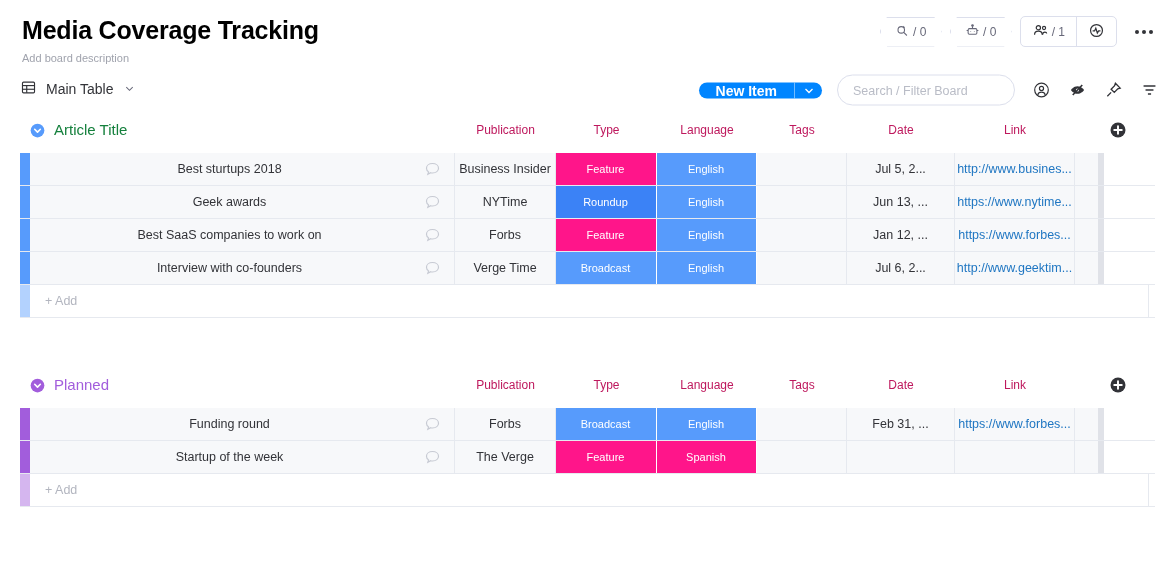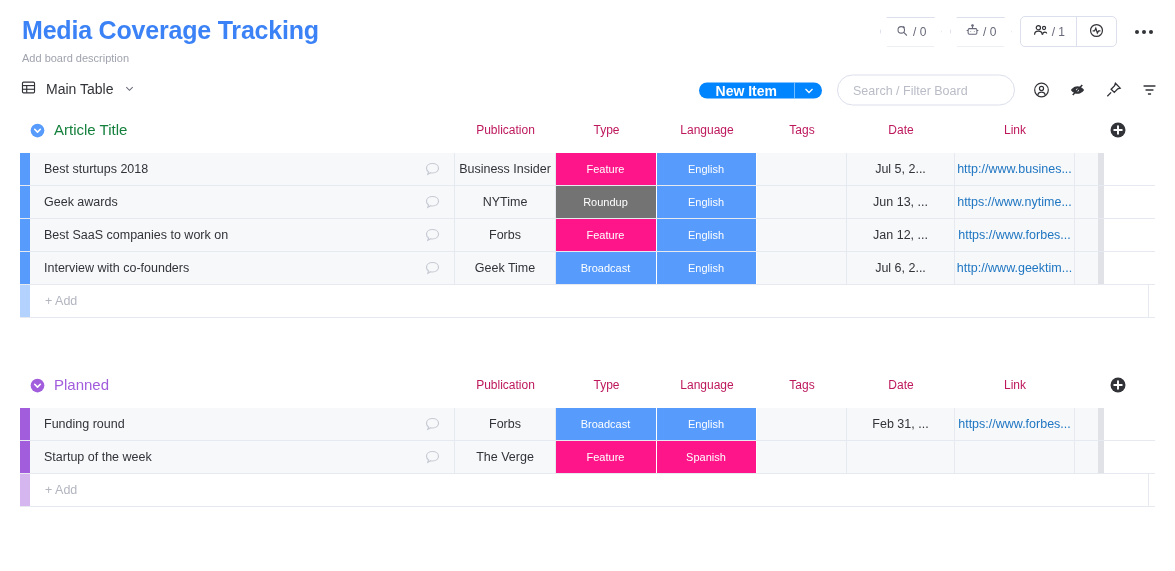--- a/index.html
+++ b/index.html
@@ -8,21 +8,21 @@
     background: #ffffff;
     font-family: "Liberation Sans", sans-serif;
     color: #323338;
     overflow: hidden;
   }
 
   
   .board-header { position: relative; padding: 14px 14px 0 22px; }
   .board-title {
     font-size: 25px; font-weight: 700; letter-spacing: -0.2px;
-    color: #3b82f6; line-height: 32px;
+    color: #000000; line-height: 32px;
   }
   .board-desc {
     font-size: 11px; color: #a0a3ad; margin-top: 5px; line-height: 14px;
   }
 
   .header-actions {
     position: absolute; top: 16px; right: 16px;
     display: flex; align-items: center; gap: 8px;
   }
   .hex-badge {
@@ -127,21 +127,21 @@
   }
   .row-acc { width: 10px; flex: 0 0 10px; }
   .cell {
     display: flex; align-items: center; justify-content: center;
     font-size: 12.5px; color: #323338;
     background: #f7f8fa; border-right: 1px solid #e6e9ef;
     overflow: hidden;
   }
   .cell-title {
     justify-content: flex-start; padding: 0 12px 0 14px;
-    position: relative; border-right: 1px solid #e6e9ef;
+    position: relative; border-right: 1px solid #e6e9ef; text-align: center;
   }
   .cell-title .txt {
     white-space: nowrap; overflow: hidden; text-overflow: ellipsis; flex: 1;
   }
   .bubble { margin-left: 8px; display: flex; flex: 0 0 auto; }
   .chip {
     color: #fff; font-size: 11px; font-weight: 400;
     width: 100%; height: 100%;
     display: flex; align-items: center; justify-content: center;
     border-right: 1px solid rgba(255,255,255,.0);
@@ -358,21 +358,21 @@
       <div class="cell cell-title c-title">
         <span class="txt">Geek awards</span>
         <span class="bubble">
               <svg width="19" height="19" viewBox="0 0 24 24" fill="none" stroke="#c7cad3" stroke-width="1.5">
   <path d="M12 4.4c4.4 0 7.6 2.6 7.6 6s-3.2 6-7.6 6c-.8 0-1.6-.1-2.3-.3l-3.6 2 .9-3.1c-1.6-1.1-2.6-2.7-2.6-4.6 0-3.4 3.2-6 7.6-6z"></path>
 </svg>
             </span>
       </div>
       <div class="cell c-pub">NYTime</div>
       <div class="cell cell-chip c-type">
-            <div class="chip" style="background:#737373">Roundup</div>
+            <div class="chip" style="background:#3b82f6">Roundup</div>
           </div>
       <div class="cell cell-chip c-lang">
             <div class="chip" style="background:#579bfc">English</div>
           </div>
       <div class="cell c-tags"></div>
       <div class="cell cell-date c-date">Jun 13, ...</div>
       <div class="cell cell-link c-link">
             <a href="#">https://www.nytime...</a>
           </div>
       <div class="cell cell-end c-end"></div>
@@ -406,21 +406,21 @@
         <div class="row">
       <div class="row-acc" style="background:#579bfc"></div>
       <div class="cell cell-title c-title">
         <span class="txt">Interview with co-founders</span>
         <span class="bubble">
               <svg width="19" height="19" viewBox="0 0 24 24" fill="none" stroke="#c7cad3" stroke-width="1.5">
   <path d="M12 4.4c4.4 0 7.6 2.6 7.6 6s-3.2 6-7.6 6c-.8 0-1.6-.1-2.3-.3l-3.6 2 .9-3.1c-1.6-1.1-2.6-2.7-2.6-4.6 0-3.4 3.2-6 7.6-6z"></path>
 </svg>
             </span>
       </div>
-      <div class="cell c-pub">Geek Time</div>
+      <div class="cell c-pub">Verge Time</div>
       <div class="cell cell-chip c-type">
             <div class="chip" style="background:#579bfc">Broadcast</div>
           </div>
       <div class="cell cell-chip c-lang">
             <div class="chip" style="background:#579bfc">English</div>
           </div>
       <div class="cell c-tags"></div>
       <div class="cell cell-date c-date">Jul 6, 2...</div>
       <div class="cell cell-link c-link">
             <a href="#">http://www.geektim...</a>

